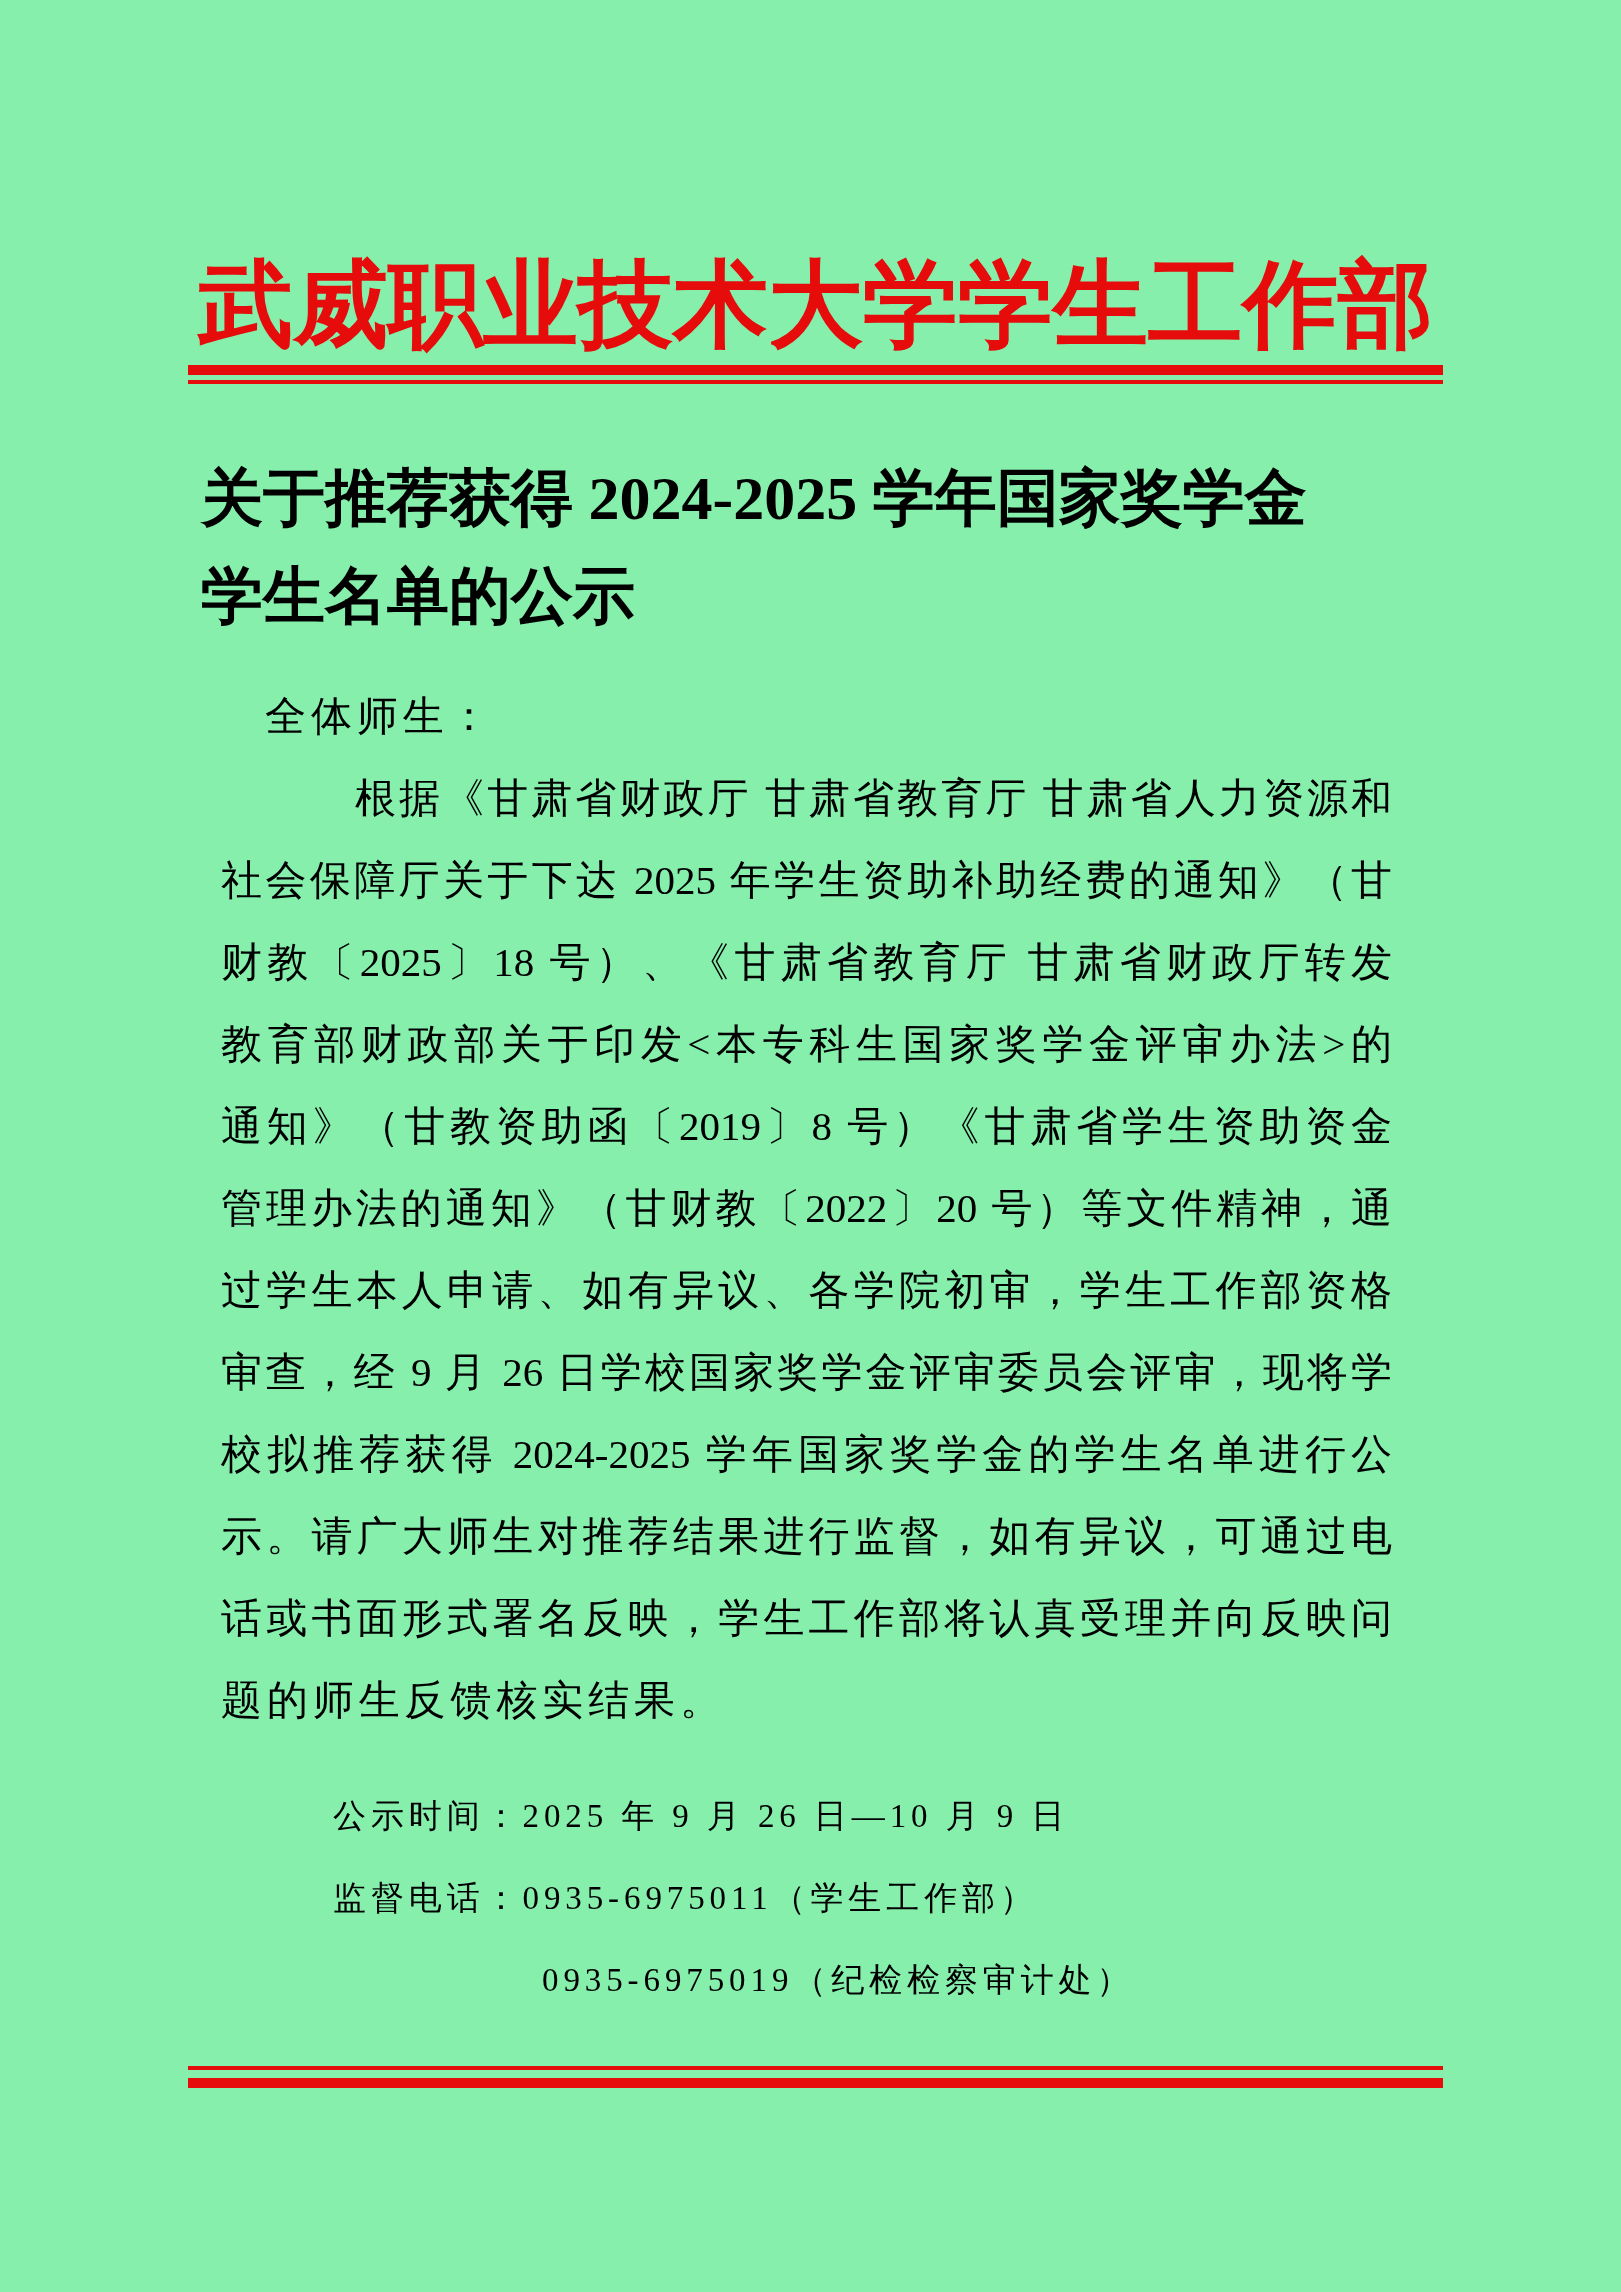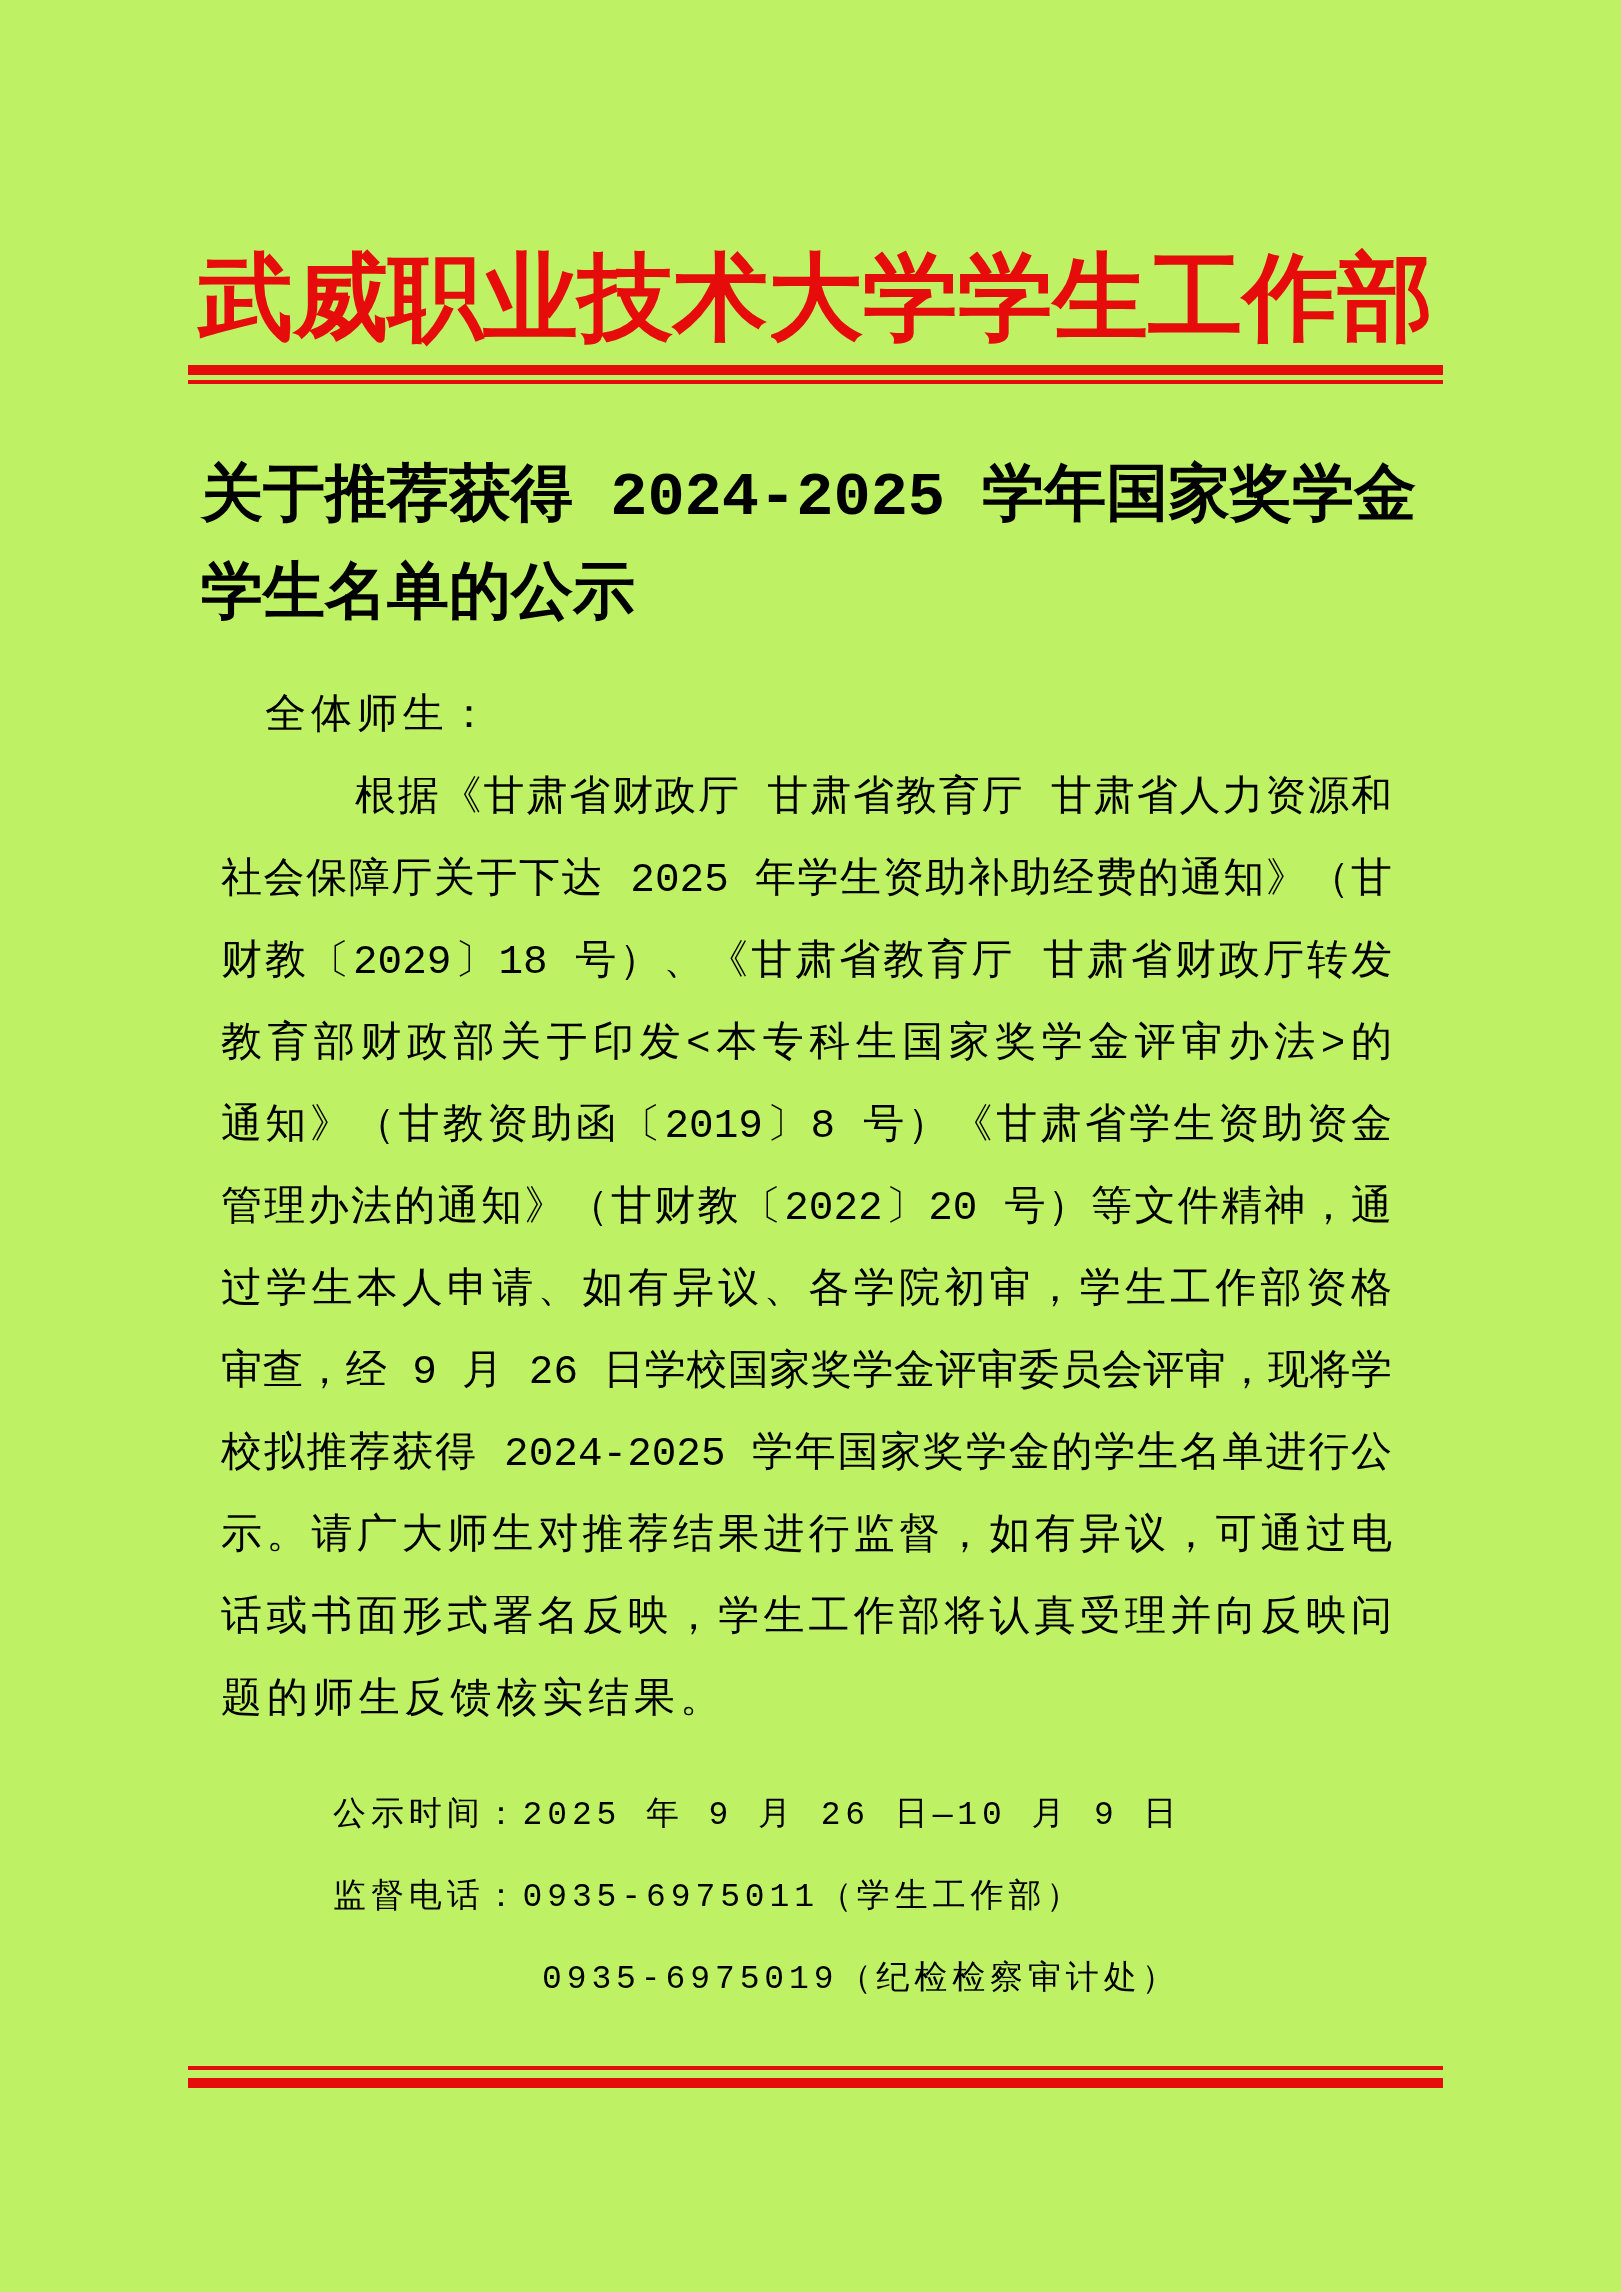--- a/index.html
+++ b/index.html
@@ -2,22 +2,22 @@
 <html><head>
 <meta charset="utf-8">
 <style>
   :root { --red: #e60c0c; --ink: #000000; }
   html, body { margin: 0; padding: 0; background: #888; }
   .page {
     position: relative;
     width: 1621px;
     height: 2293px;
     margin: 0 auto;
-    background: #bef264;
-    font-family: Liberation Mono, monospace;
+    background: #86efac;
+    font-family: Liberation Serif, serif;
     color: var(--ink);
     overflow: hidden;
   }
   
   .org-name {
     position: absolute;
     top: 243px;
     left: 188px;
     width: 1255px;
     line-height: 125px;
@@ -97,21 +97,21 @@
 
   <div class="doc-title">
     <div>关于推荐获得 2024-2025 学年国家奖学金</div>
     <div>学生名单的公示</div>
   </div>
 
   <div class="body-block">
     <div class="salutation">全体师生：</div>
     <div class="jline first-indent">根据《甘肃省财政厅 甘肃省教育厅 甘肃省人力资源和</div>
     <div class="jline">社会保障厅关于下达 2025 年学生资助补助经费的通知》（甘</div>
-    <div class="jline">财教〔2029〕18 号）、《甘肃省教育厅 甘肃省财政厅转发</div>
+    <div class="jline">财教〔2025〕18 号）、《甘肃省教育厅 甘肃省财政厅转发</div>
     <div class="jline">教育部财政部关于印发&lt;本专科生国家奖学金评审办法&gt;的</div>
     <div class="jline">通知》（甘教资助函〔2019〕8 号）《甘肃省学生资助资金</div>
     <div class="jline">管理办法的通知》（甘财教〔2022〕20 号）等文件精神，通</div>
     <div class="jline">过学生本人申请、如有异议、各学院初审，学生工作部资格</div>
     <div class="jline">审查，经 9 月 26 日学校国家奖学金评审委员会评审，现将学</div>
     <div class="jline">校拟推荐获得 2024-2025 学年国家奖学金的学生名单进行公</div>
     <div class="jline">示。请广大师生对推荐结果进行监督，如有异议，可通过电</div>
     <div class="jline">话或书面形式署名反映，学生工作部将认真受理并向反映问</div>
     <div class="lastline">题的师生反馈核实结果。</div>
   </div>

